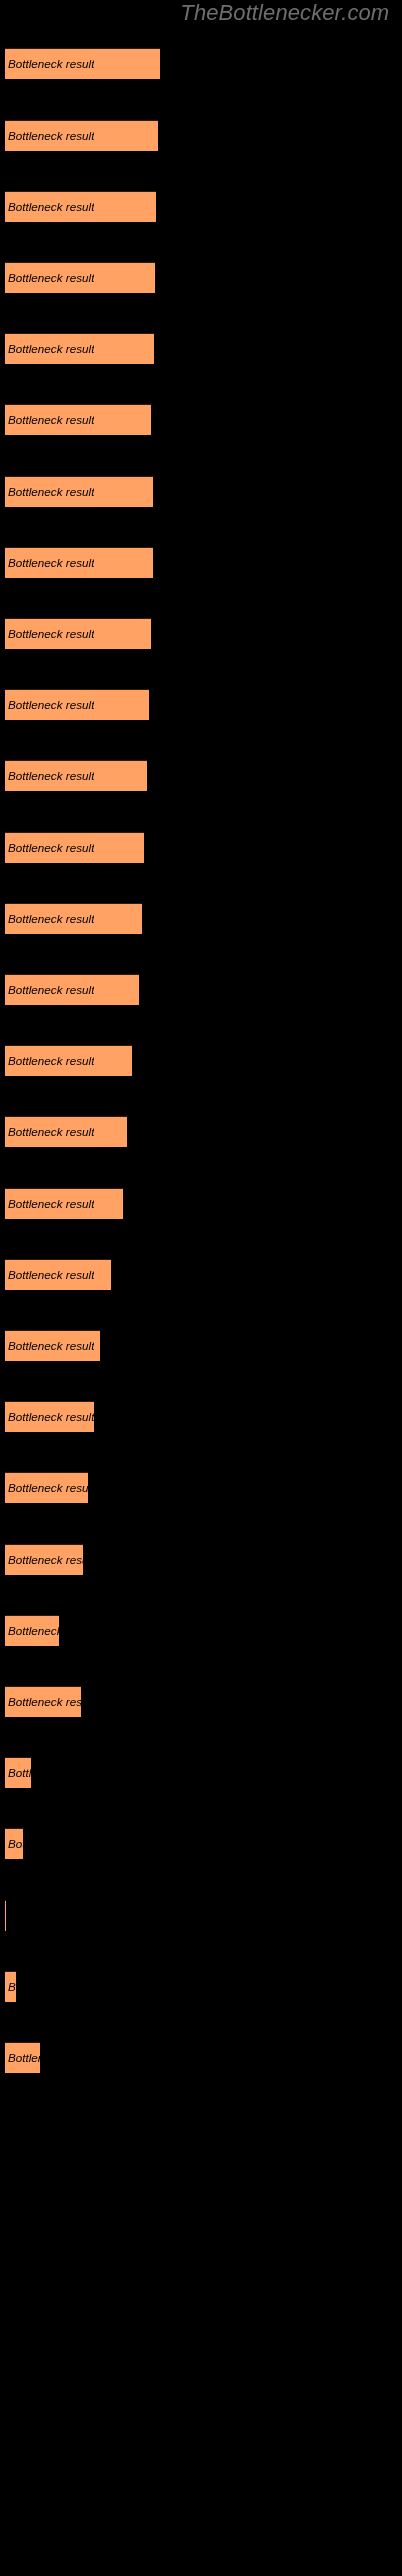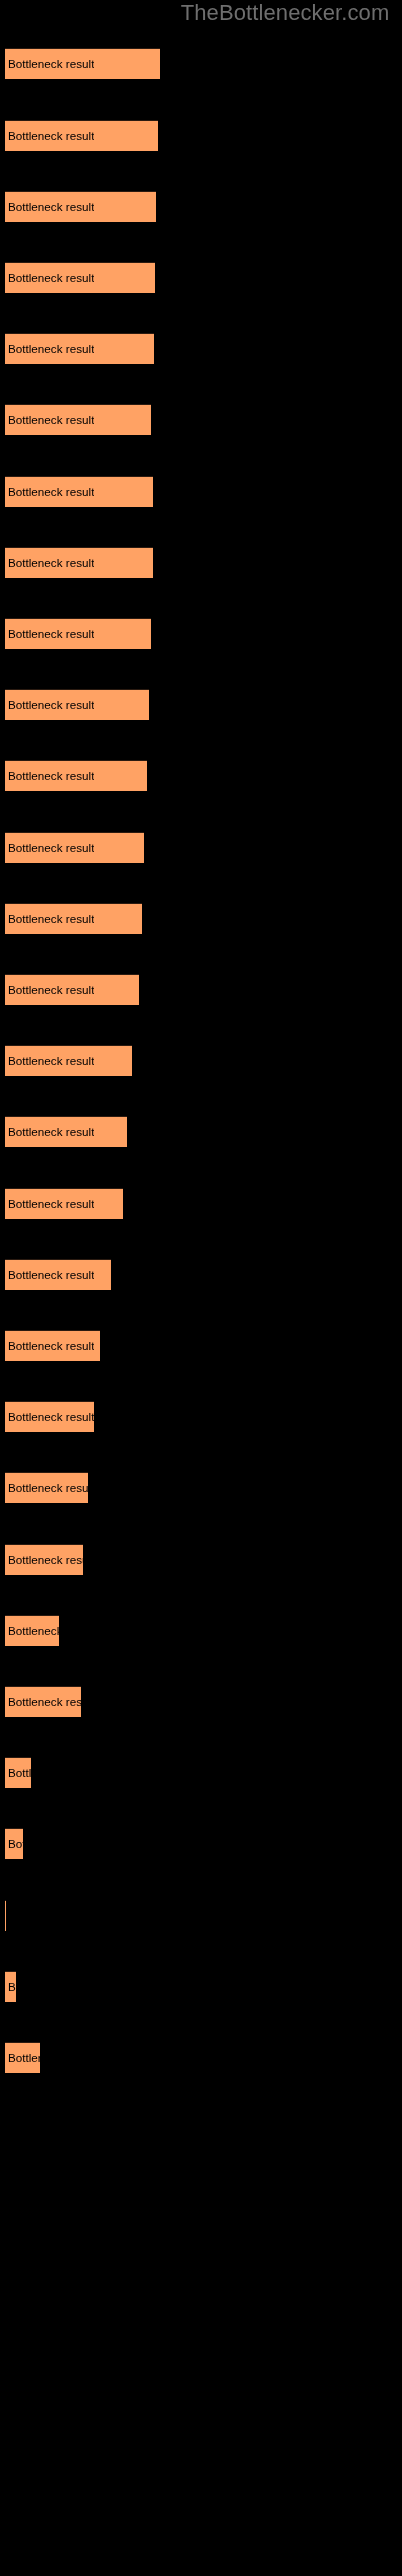--- a/index.html
+++ b/index.html
@@ -14,20 +14,21 @@
     overflow: hidden;
     font-family: "Liberation Sans", sans-serif;
     -webkit-font-smoothing: antialiased;
   }
   #chart-root {
     position: absolute;
     left: 0;
     top: 0;
     width: 403px;
     height: 2576px;
+    font-style: italic;
   }
   #watermark-title {
     position: absolute;
     right: 13.7px;
     top: 0.8px;
     font-size: 22px;
     line-height: 24px;
     color: #6e6e6e;
     letter-spacing: 0.1px;
     white-space: nowrap;

